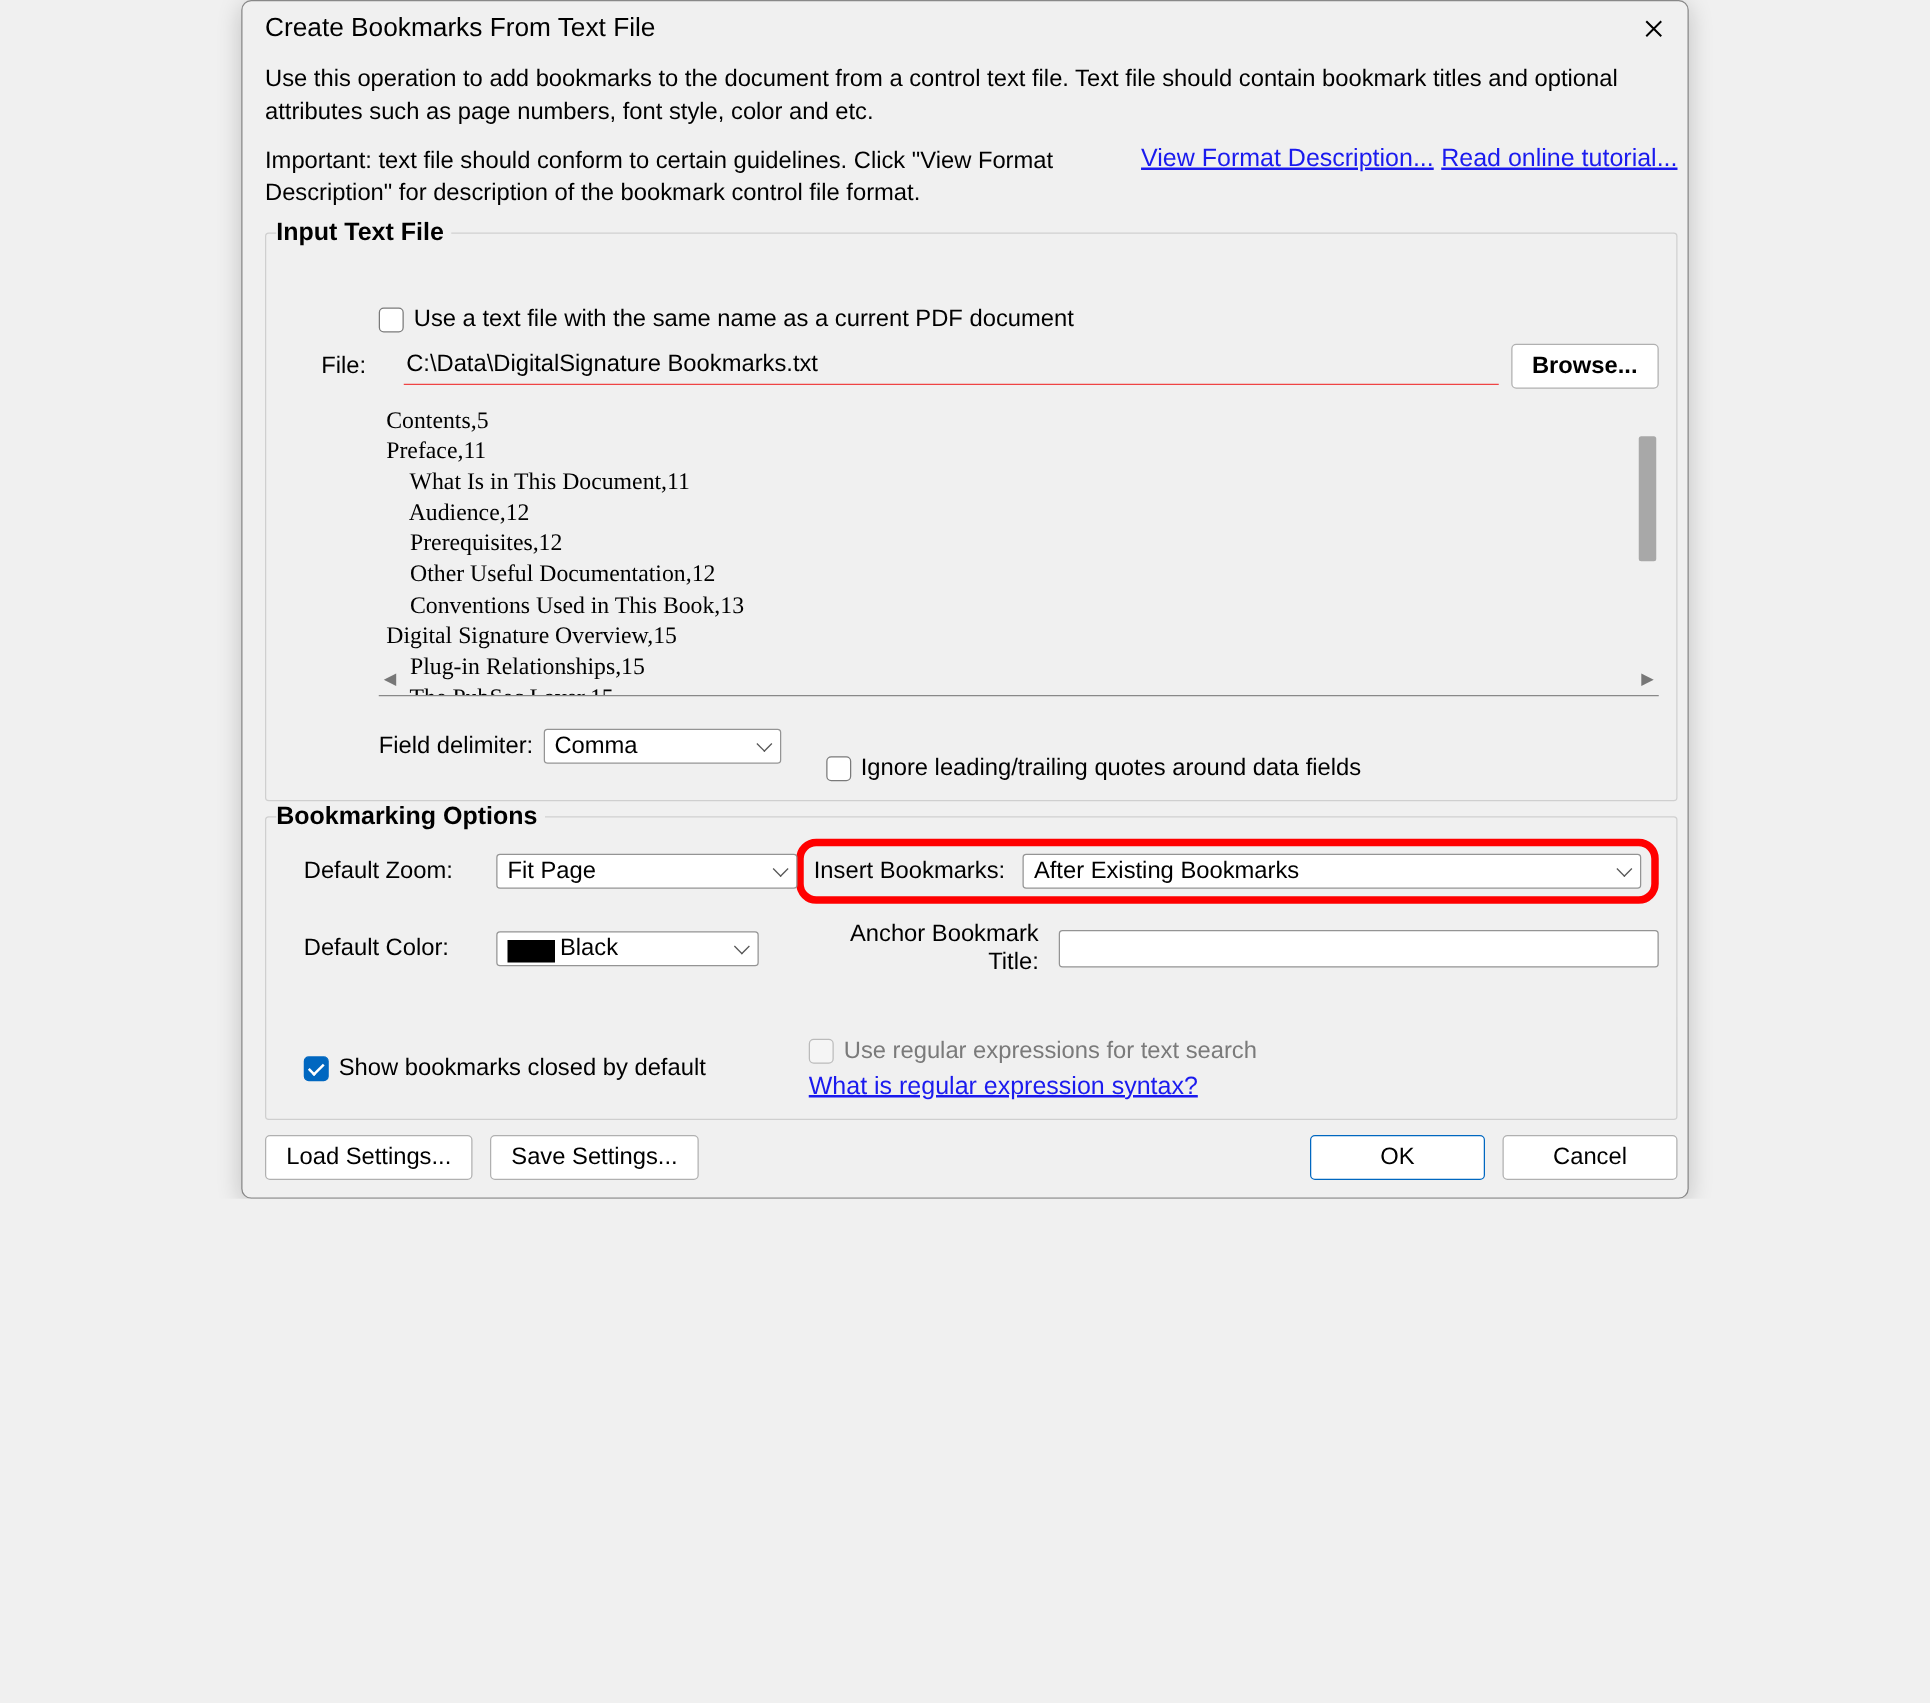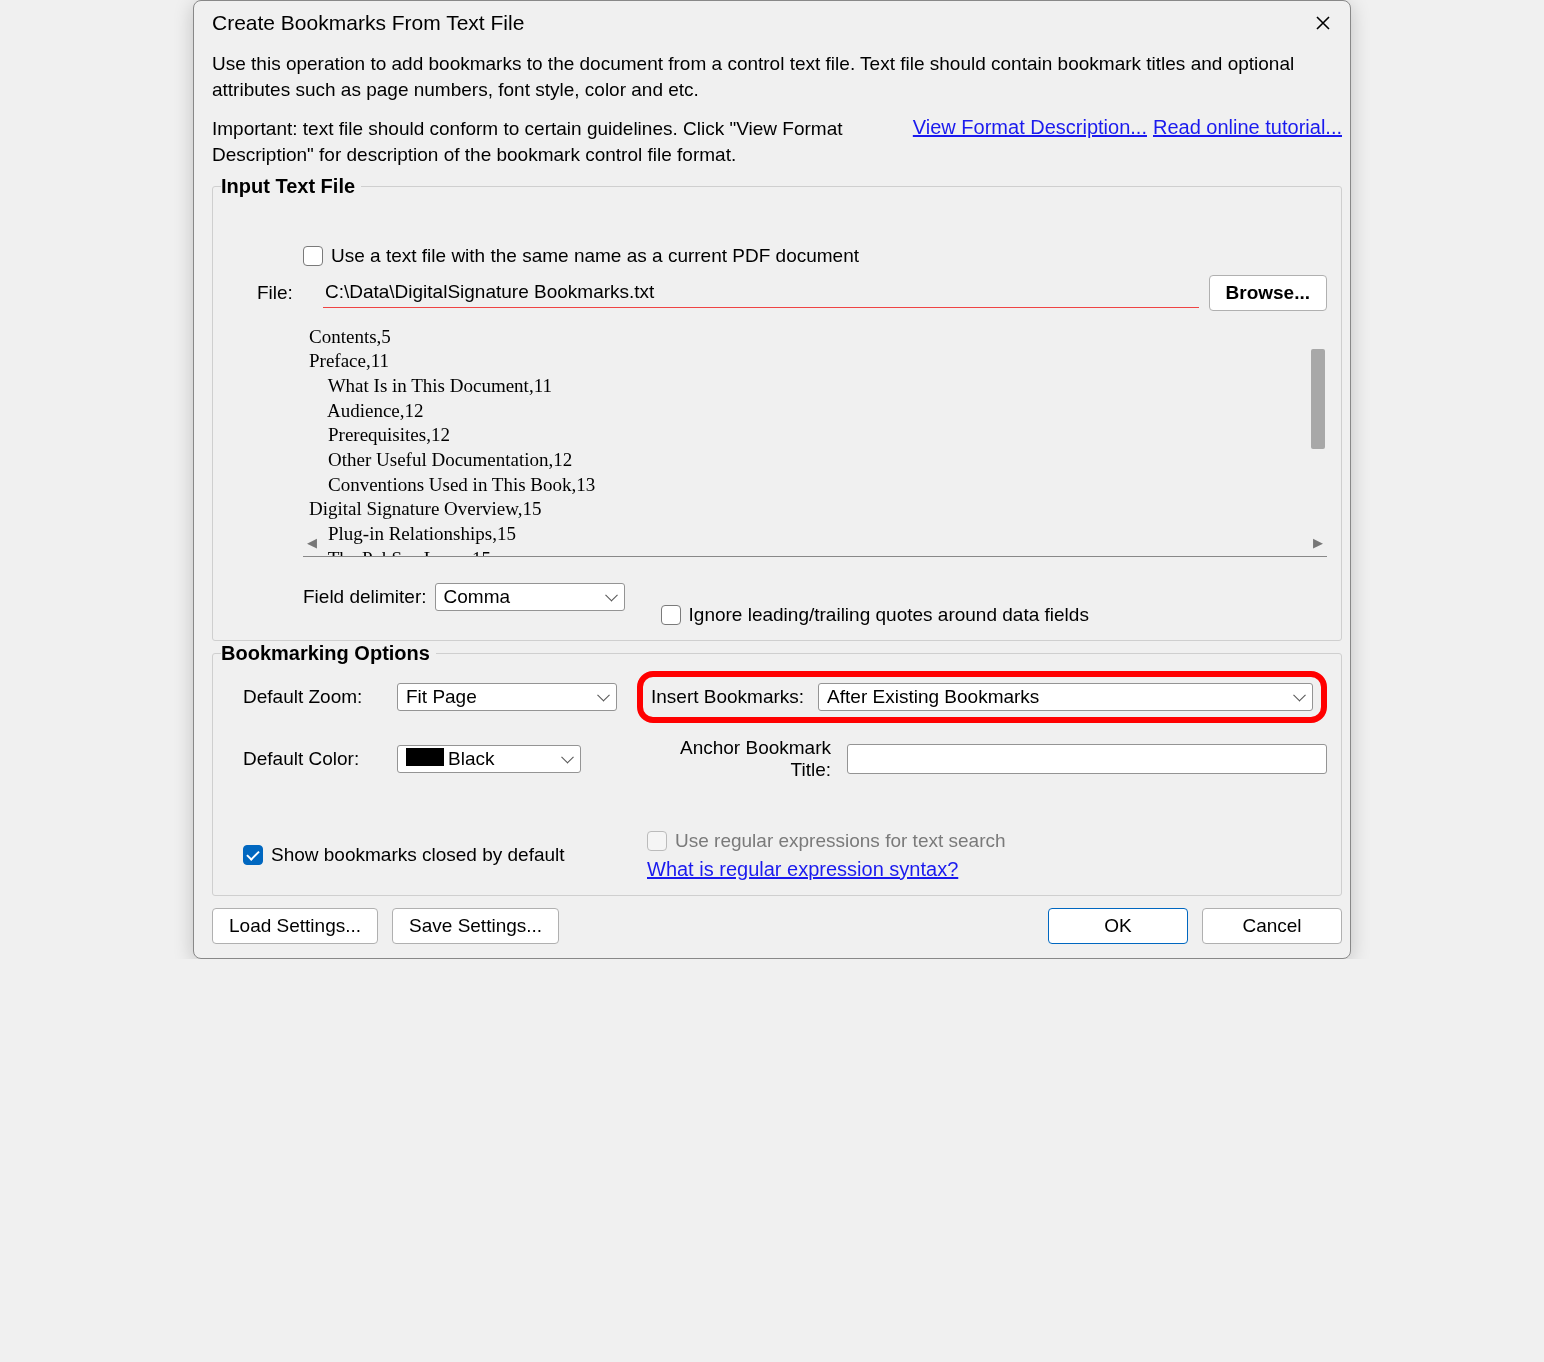--- a/index.html
+++ b/index.html
@@ -200,21 +200,21 @@
   }
   .select {
     background: #fff;
     border: 1px solid #949494;
     border-radius: 3px;
     padding: 2px 28px 2px 8px;
     font-size: 19px;
     font-family: inherit;
     position: relative;
     display: inline-flex;
-    align-items: flex-start;
+    align-items: flex-end;
     min-height: 28px;
     cursor: pointer;
   }
   .select::after {
     content: "";
     position: absolute;
     right: 8px;
     top: 50%;
     width: 8px;
     height: 8px;
@@ -344,35 +344,35 @@
       </div>
     </div>
 
     <div class="group">
       <span class="group-label">Bookmarking Options</span>
       <div class="group-inner">
 
         <div class="opts-grid">
 
           <div class="opts-lbl">Default Zoom:</div>
-          <div class="select" style="width:220px;">
+          <div class="select" style="width:241px;">
             <span>Fit Page</span>
           </div>
 
           <div style="grid-column:3 / span 2;">
             <div class="highlight-red">
               <span class="opts-lbl-r" style="flex:0 0 auto;">Insert Bookmarks:</span>
               <div class="select" style="flex:1;">
                 <span>After Existing Bookmarks</span>
               </div>
             </div>
           </div>
 
           <div class="opts-lbl">Default Color:</div>
-          <div class="select" style="width:184px;">
+          <div class="select" style="width:210px;">
             <span class="color-swatch"></span>
             <span>Black</span>
           </div>
 
           <div class="opts-lbl-r">Anchor Bookmark Title:</div>
           <input class="text-input" value="" style="">
 
           <div style="grid-column:1 / span 2; padding-left:16px;">
             <div class="cbwrap">
               <span class="cb checked"></span>

